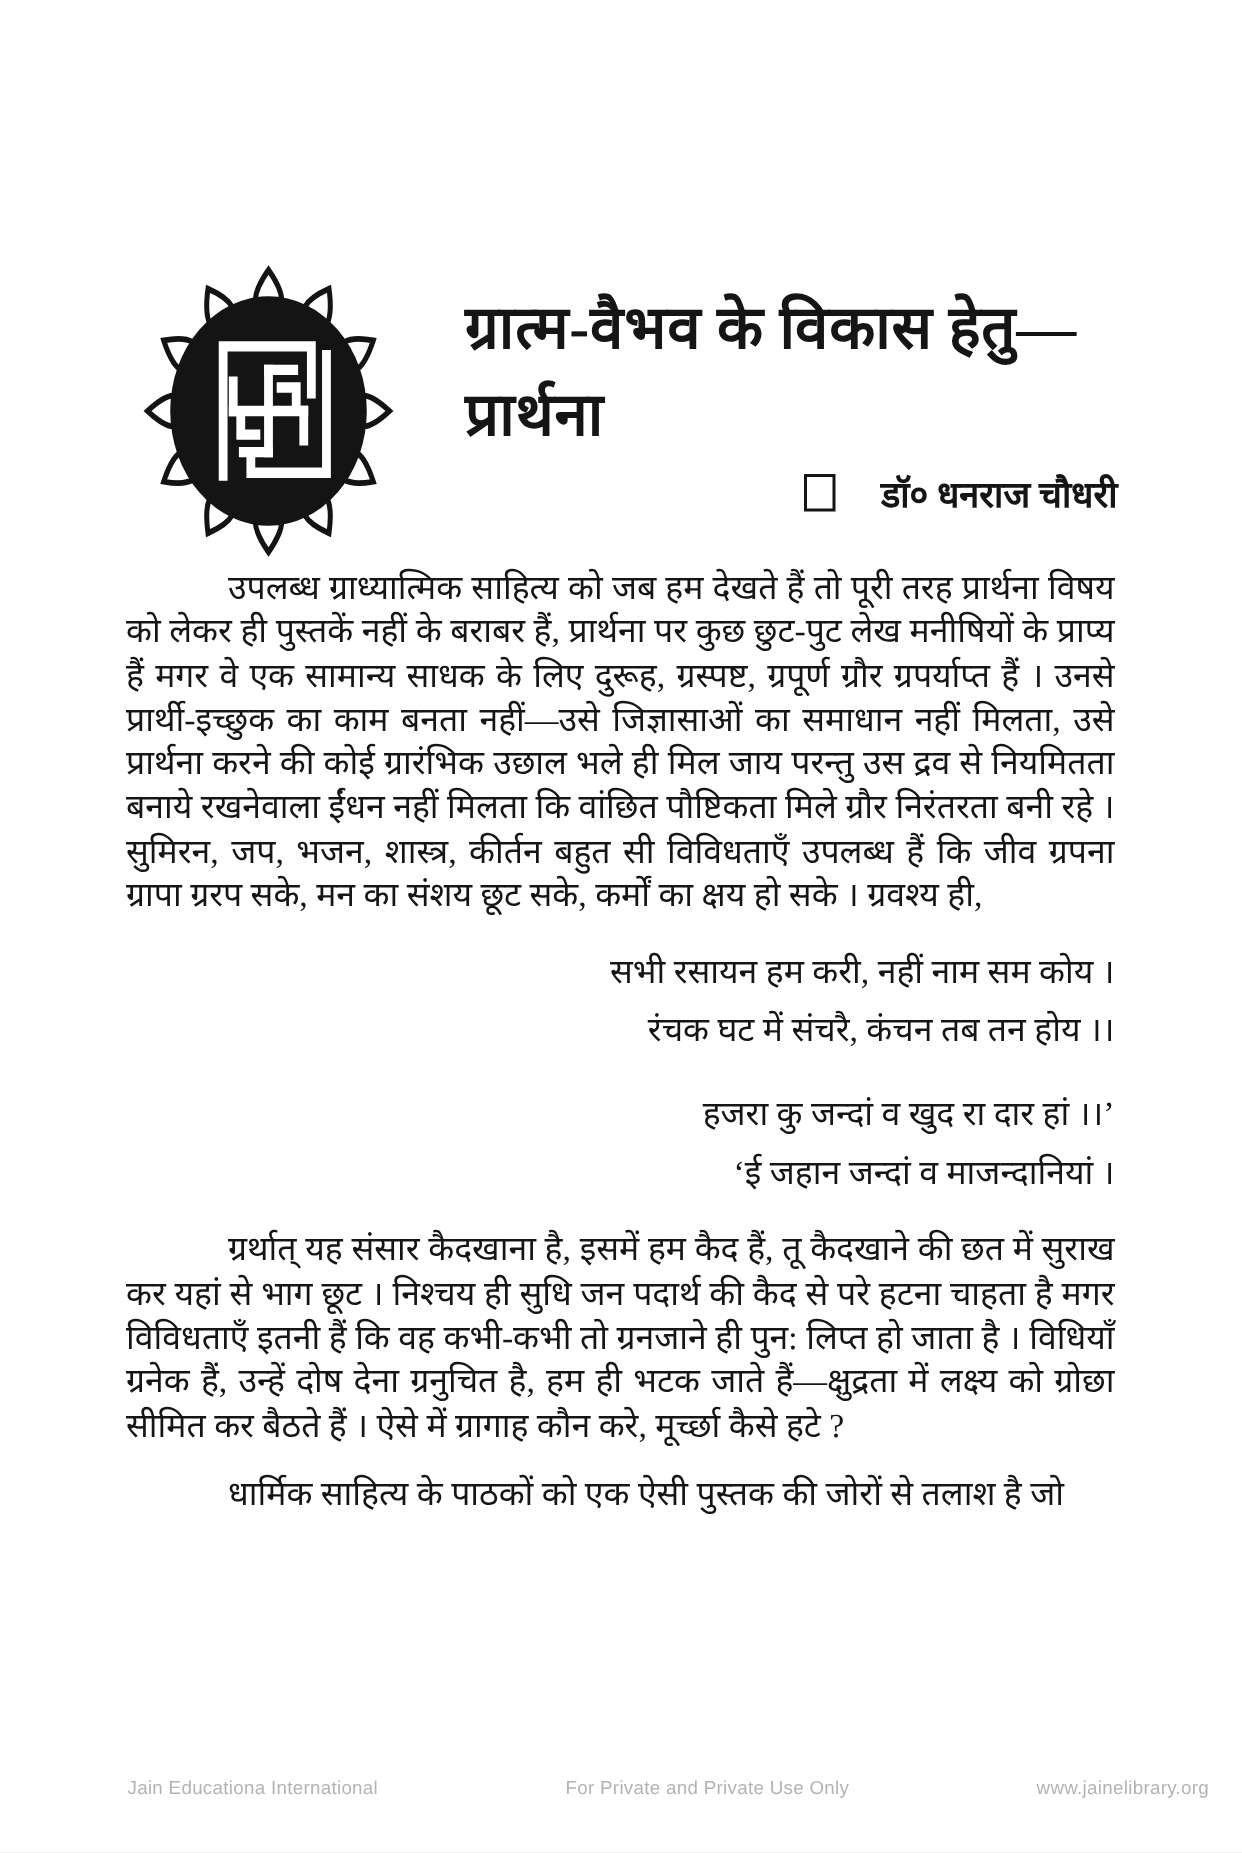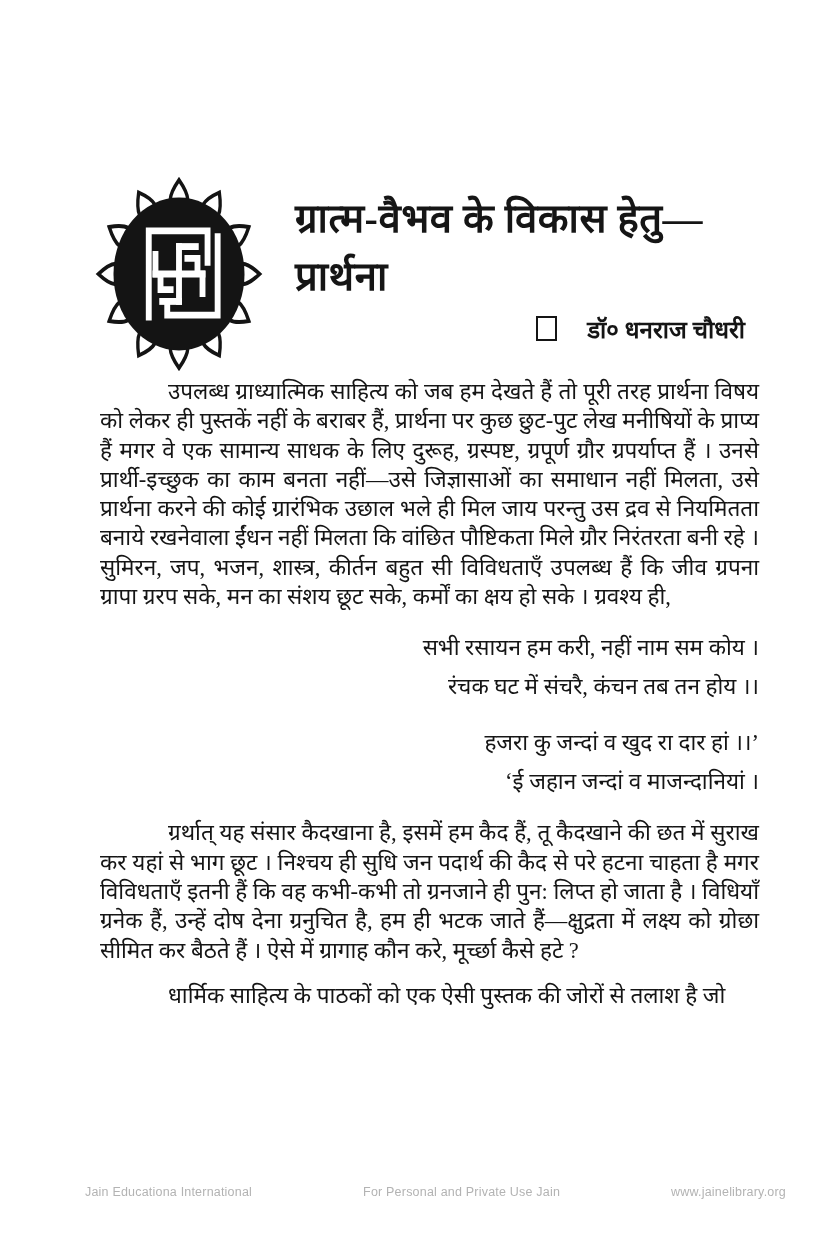--- a/index.html
+++ b/index.html
@@ -14,21 +14,21 @@
   }
 
   
   .logo {
     position:absolute; left:95px; top:176px;
     width:168px; height:196px;
   }
   .logo svg { width:100%; height:100%; display:block; }
 
   .title-block {
-    position:absolute; left:295px; top:190px;
+    position:absolute; left:310px; top:190px;
     font-weight:bold;
     font-size:40px;
     line-height:58px;
     letter-spacing:0.5px;
     white-space:nowrap;
   }
   .author-line {
     position:absolute; top:312px; right:83px;
     display:flex; align-items:center; gap:30px;
     font-weight:bold; font-size:24px;
@@ -36,40 +36,40 @@
   }
   .author-box {
     width:21px; height:25px;
     border:2.5px solid #151515;
     box-sizing:border-box;
     flex:0 0 auto;
   }
 
   
   .content {
-    position:absolute; left:100px; top:377px; width:659px;
+    position:absolute; left:84px; top:377px; width:659px;
     font-size:22.5px;
     line-height:29.3px;
     text-align:justify;
   }
   .body-para { margin:0; text-indent:68px; }
   .verse {
     margin:17px 0;
     line-height:39px;
     text-align:right;
   }
   .verse-1 { padding-left:130px; }
   .verse-2 { padding-left:150px; }
   .para-last { margin-top:16px; }
 
   
   .footer {
     position:absolute; left:0; top:1185px; width:828px;
     box-sizing:border-box;
-    padding:0 42px 0 85px;
+    padding:0 22px 0 85px;
     display:flex; justify-content:space-between; align-items:center;
     font-family:"Liberation Sans","DejaVu Sans",sans-serif;
     font-size:12.5px;
     color:#b3b3b3;
     letter-spacing:0.2px;
   }
 </style>
 </head>
 <body>
 
@@ -131,17 +131,17 @@
       <div>‘ई  जहान  जन्दां  व  माजन्दानियां  ।</div>
     </div>
 
     <p class="body-para">ग्रर्थात् यह संसार  कैदखाना है, इसमें हम कैद हैं, तू  कैदखाने की छत में सुराख कर यहां से भाग छूट । निश्चय ही सुधि जन  पदार्थ की कैद से परे हटना चाहता है मगर विविधताएँ  इतनी हैं कि वह  कभी-कभी तो  ग्रनजाने  ही  पुन: लिप्त हो जाता है । विधियाँ ग्रनेक हैं,  उन्हें दोष देना ग्रनुचित है, हम ही भटक जाते हैं—क्षुद्रता में  लक्ष्य को ग्रोछा  सीमित कर बैठते हैं । ऐसे में ग्रागाह  कौन करे, मूर्च्छा कैसे हटे ?</p>
 
     <p class="body-para para-last">धार्मिक साहित्य के पाठकों को एक ऐसी पुस्तक की जोरों से तलाश है जो</p>
   </div>
 
   <div class="footer">
     <span>Jain Educationa International</span>
-    <span>For Personal and Private Use Jain</span>
+    <span>For Private and Private Use Only</span>
     <span>www.jainelibrary.org</span>
   </div>
 
 </div>
 
 </body></html>

